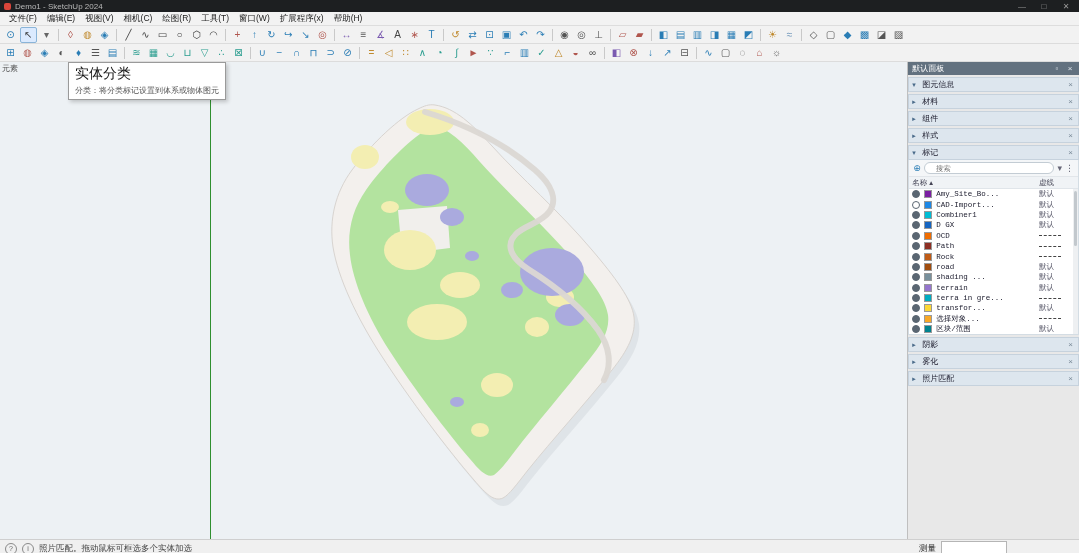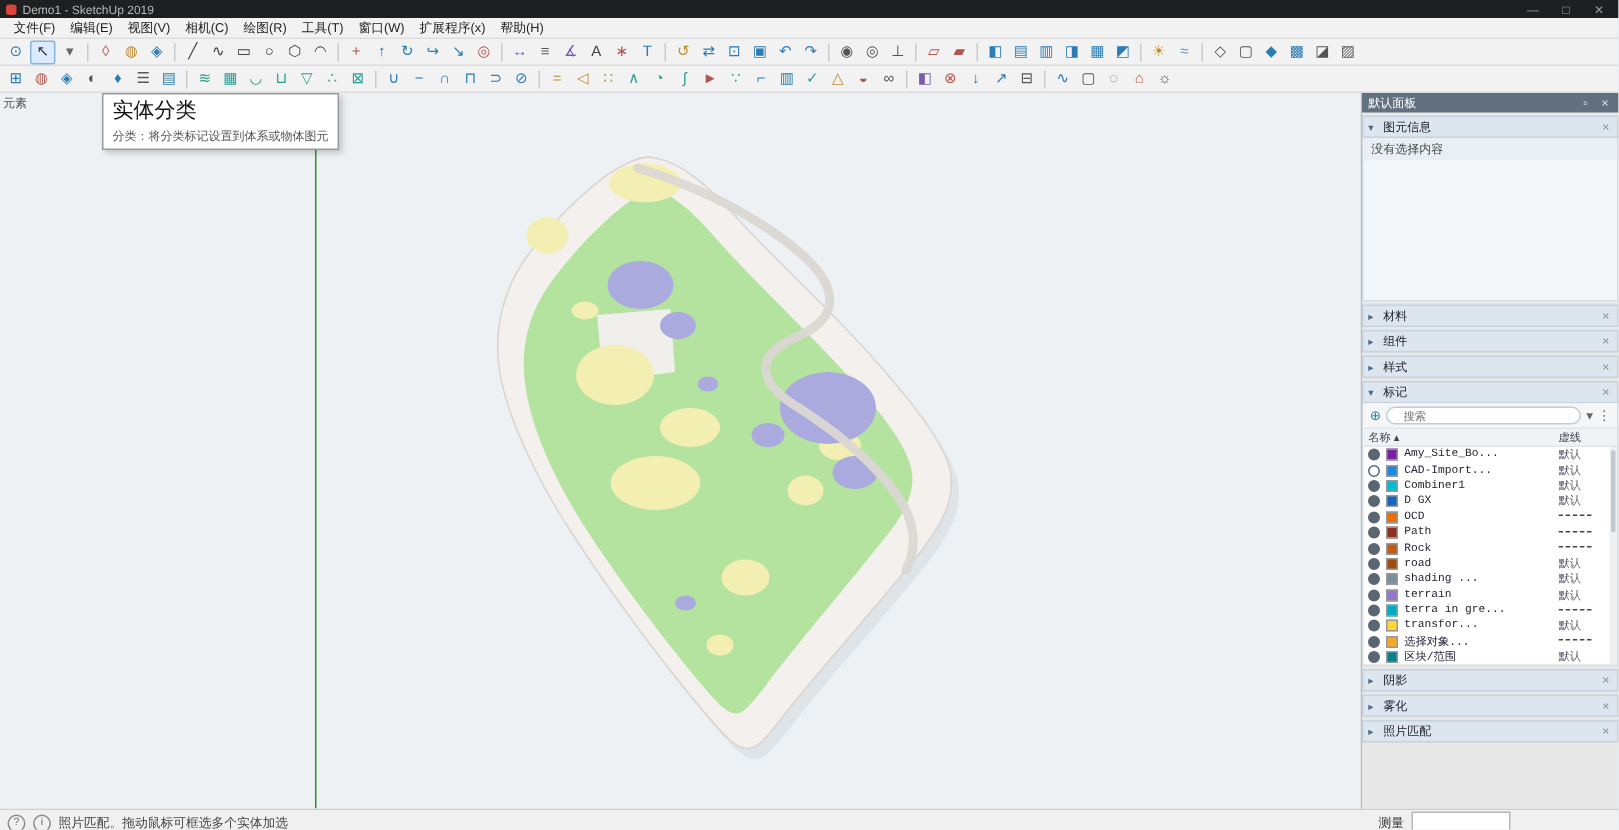--- a/index.html
+++ b/index.html
@@ -75,21 +75,21 @@
   .sb-spacer{flex:1;}
   .measure-label{color:#333;}
   .measure-input{width:60px;height:11px;border:1px solid #b5b5b5;background:#fff;
     font-size:8px;margin-right:67px;}
 </style>
 </head>
 <body>
 
 <div class="titlebar">
   <span class="app-logo"></span>
-  <span>Demo1 - SketchUp 2019</span>
+  <span>Demo1 - SketchUp 2024</span>
   <span class="title-spacer"></span>
   <span class="win-btn">—</span>
   <span class="win-btn">□</span>
   <span class="win-btn">✕</span>
 </div>
 
 <div class="menubar" id="menu-bar">
     <span class="menu-item">文件(F)</span>
     <span class="menu-item">编辑(E)</span>
     <span class="menu-item">视图(V)</span>
@@ -267,23 +267,20 @@
       <span>默认面板</span>
       <span class="spacer"></span>
       <span class="ptb-btn">▫</span>
       <span class="ptb-btn">×</span>
     </div>
 
     <div class="section-hdr">
       <span class="arrow">▾</span>
       <span class="lbl">图元信息</span>
       <span class="close">×</span>
-    </div>
-    <div class="entity-body">
-      <div class="entity-empty">没有选择内容</div>
     </div>
 
     <div id="mid-sections">
         <div class="section-hdr">
           <span class="arrow">▸</span>
           <span class="lbl">材料</span>
           <span class="close">×</span>
         </div>
         <div class="section-hdr">
           <span class="arrow">▸</span>

